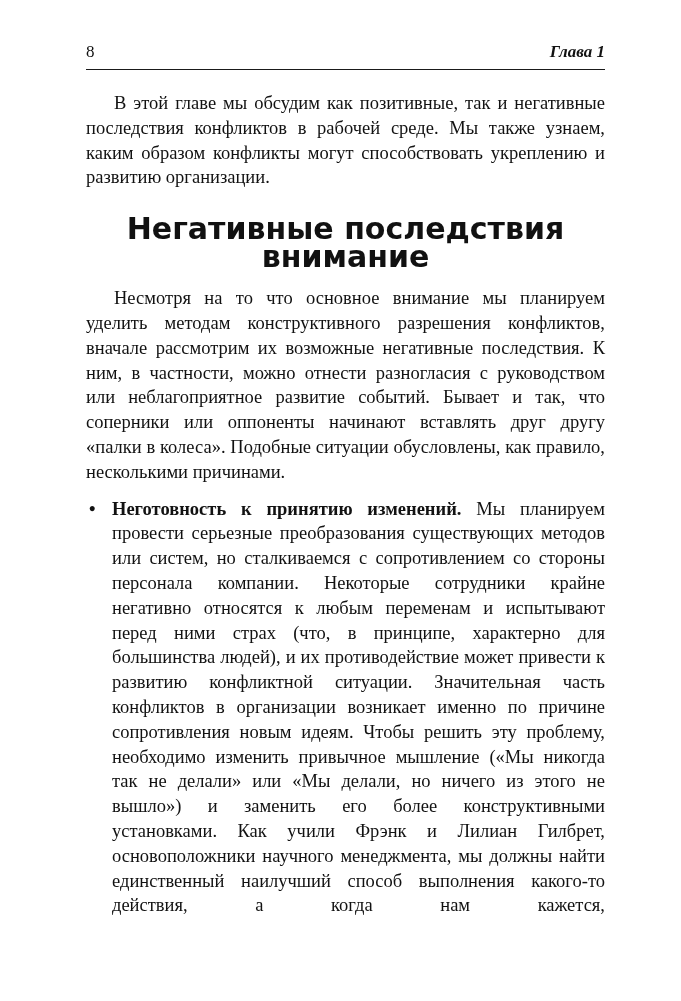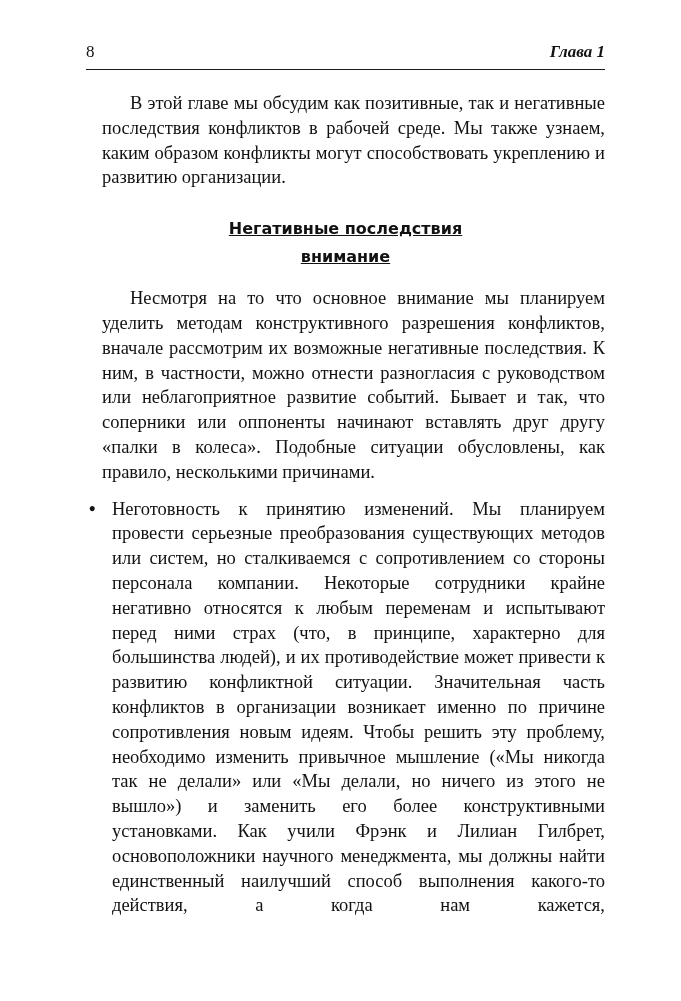--- a/index.html
+++ b/index.html
@@ -42,31 +42,29 @@
   .body-par {
     font-size: 18.5px;
     line-height: 24.8px;
     text-align: justify;
     margin: 0;
     hyphens: auto;
     -webkit-hyphens: auto;
   }
   .first-indent {
     text-indent: 28px;
-    margin-left: 16px;
   }
   .section-heading {
     font-family: "DejaVu Sans", "Liberation Sans", sans-serif;
     font-weight: bold;
-    font-size: 16px;
+    font-size: 30px;
     line-height: 28px;
     text-align: center;
     color: #111111;
     margin: 25px 0 15px 0;
-    text-decoration: underline;
   }
   .bullet-list {
     list-style: none;
     margin: 12px 0 0 0;
     padding: 0;
   }
   .bullet-item {
     position: relative;
     padding-left: 26px;
     font-size: 18.5px;
@@ -76,21 +74,21 @@
     hyphens: auto;
     -webkit-hyphens: auto;
   }
   .bullet-marker {
     position: absolute;
     left: 3px;
     top: 0;
     font-weight: bold;
   }
   .lead {
-    font-weight: normal;
+    font-weight: bold;
   }
 </style>
 </head>
 <body>
 
 <div class="page">
 
   <div class="page-header">
     <span class="page-number">8</span>
     <span class="chapter-label">Глава 1</span>

